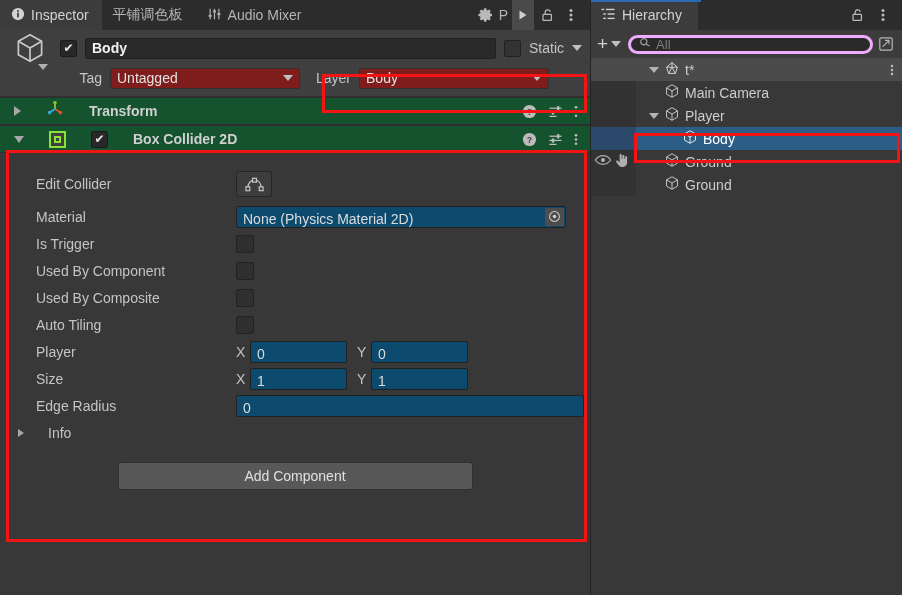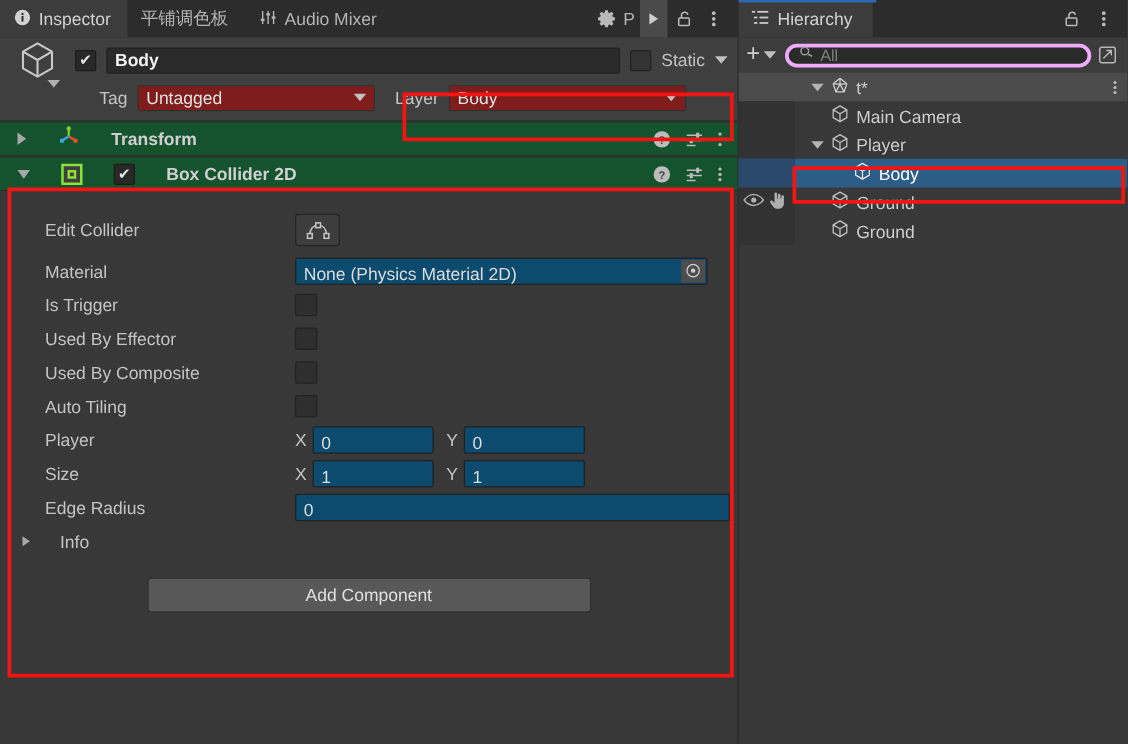--- a/index.html
+++ b/index.html
@@ -296,21 +296,21 @@
               </svg>
           </span>
         </div>
       </div>
 
       <div class="row">
         <span class="rlabel">Is Trigger</span>
         <div class="small-cb"></div>
       </div>
       <div class="row">
-        <span class="rlabel">Used By Effector</span>
+        <span class="rlabel">Used By Component</span>
         <div class="small-cb"></div>
       </div>
       <div class="row">
         <span class="rlabel">Used By Composite</span>
         <div class="small-cb"></div>
       </div>
       <div class="row">
         <span class="rlabel">Auto Tiling</span>
         <div class="small-cb"></div>
       </div>

